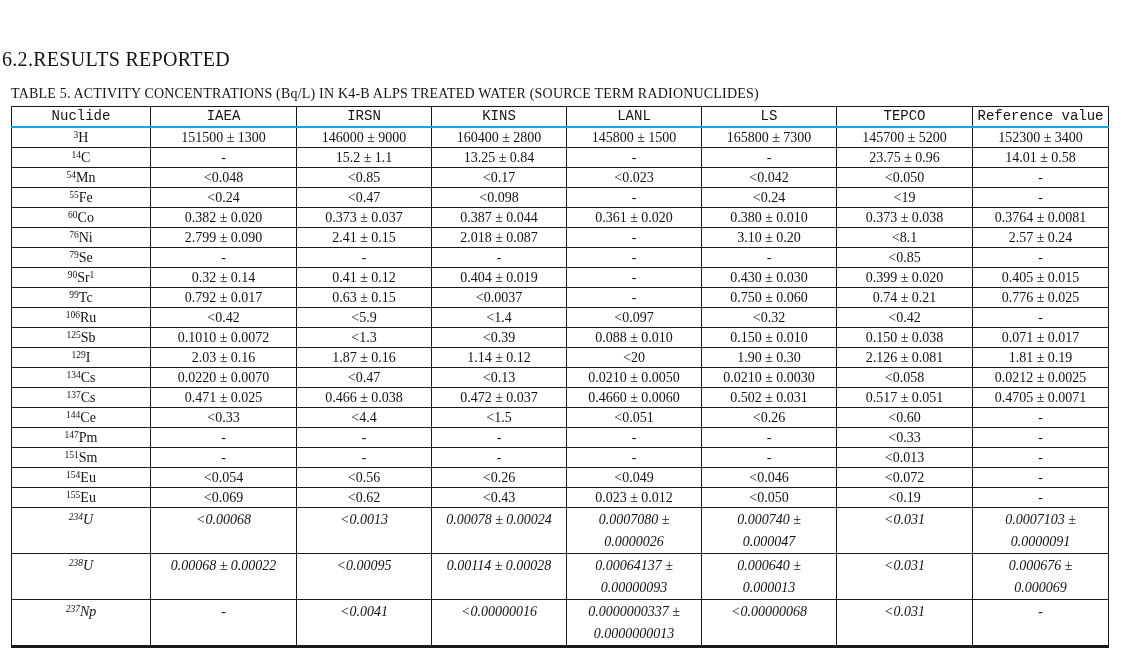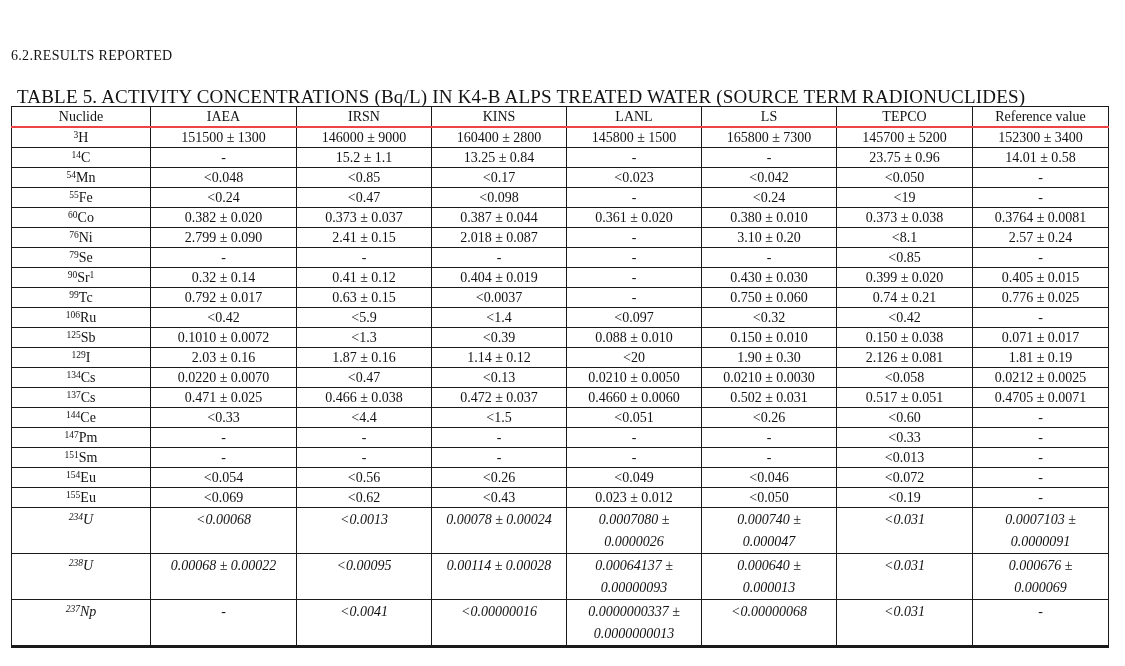--- a/index.html
+++ b/index.html
@@ -10,30 +10,30 @@
     color: #131313;
   }
   .page {
     position: relative;
     width: 1125px; height: 666px;
     overflow: hidden;
     background: #ffffff;
   }
   .section-heading {
     position: absolute;
-    left: 11px; top: 48px;
-    font-size: 14px;
+    left: 2px; top: 48px;
+    font-size: 20px;
     letter-spacing: 0.3px;
     white-space: nowrap;
     text-align: center;
   }
   .table-title {
     position: absolute;
-    left: 17px; top: 86px;
-    font-size: 19px;
+    left: 11px; top: 86px;
+    font-size: 14px;
     letter-spacing: 0.2px;
     white-space: nowrap;
     font-family: Liberation Serif, serif;
   }
   table.activity {
     position: absolute;
     left: 11px; top: 106px;
     width: 1097px;
     border-collapse: collapse;
     table-layout: fixed;
@@ -45,21 +45,21 @@
     border-bottom: 1.5px solid #1a1a1a;
     font-size: 14px;
     font-weight: normal;
     text-align: center;
     vertical-align: top;
     padding: 1px 2px 0 2px;
     line-height: 17.5px;
     height: 18px;
     overflow: hidden;
   }
-  table.activity thead th { border-bottom: 2px solid #ef4444; }
+  table.activity thead th { border-bottom: 2px solid #0ea5e9; font-family: Liberation Mono, monospace; }
   table.activity tbody tr:last-child td { border-bottom: 3px solid #1a1a1a; text-align: center; }
   td.val { white-space: pre-line; }
   tr.tall td { height: 44px; line-height: 21.5px; font-style: italic; }
   sup.mass, sup.note {
     font-size: 9.5px;
     line-height: 0;
     vertical-align: baseline;
     position: relative;
     top: -4.5px;
   }

